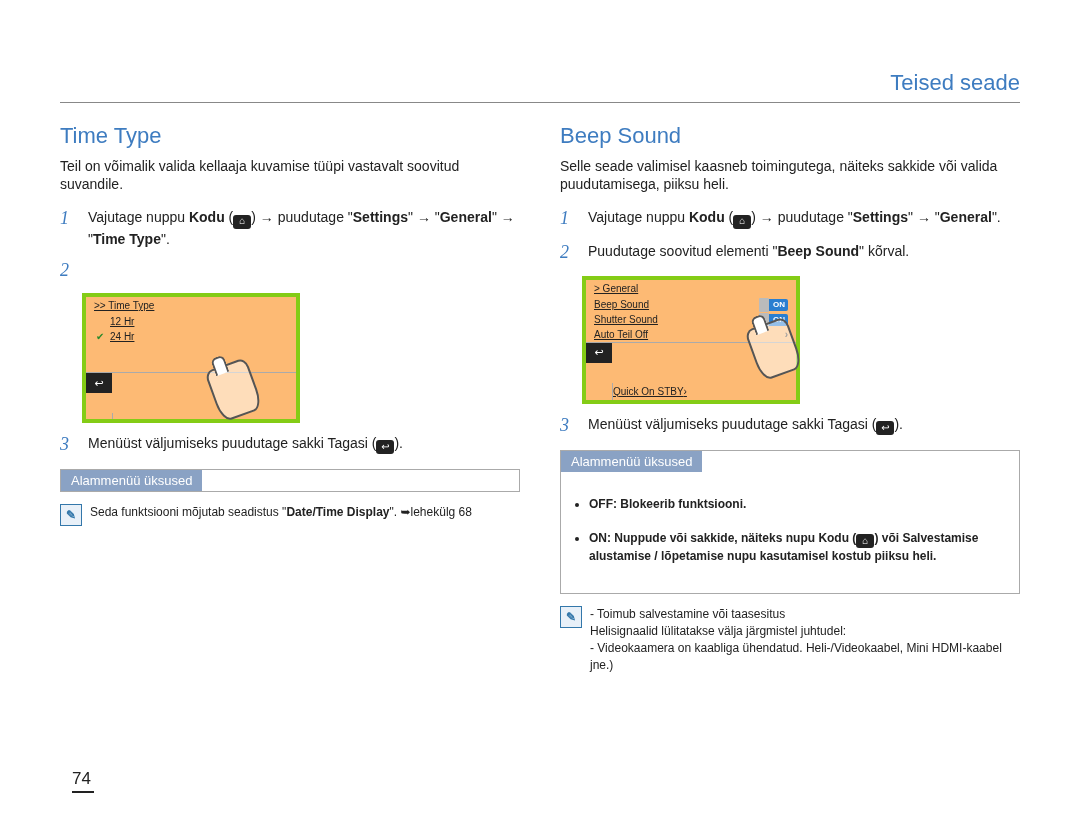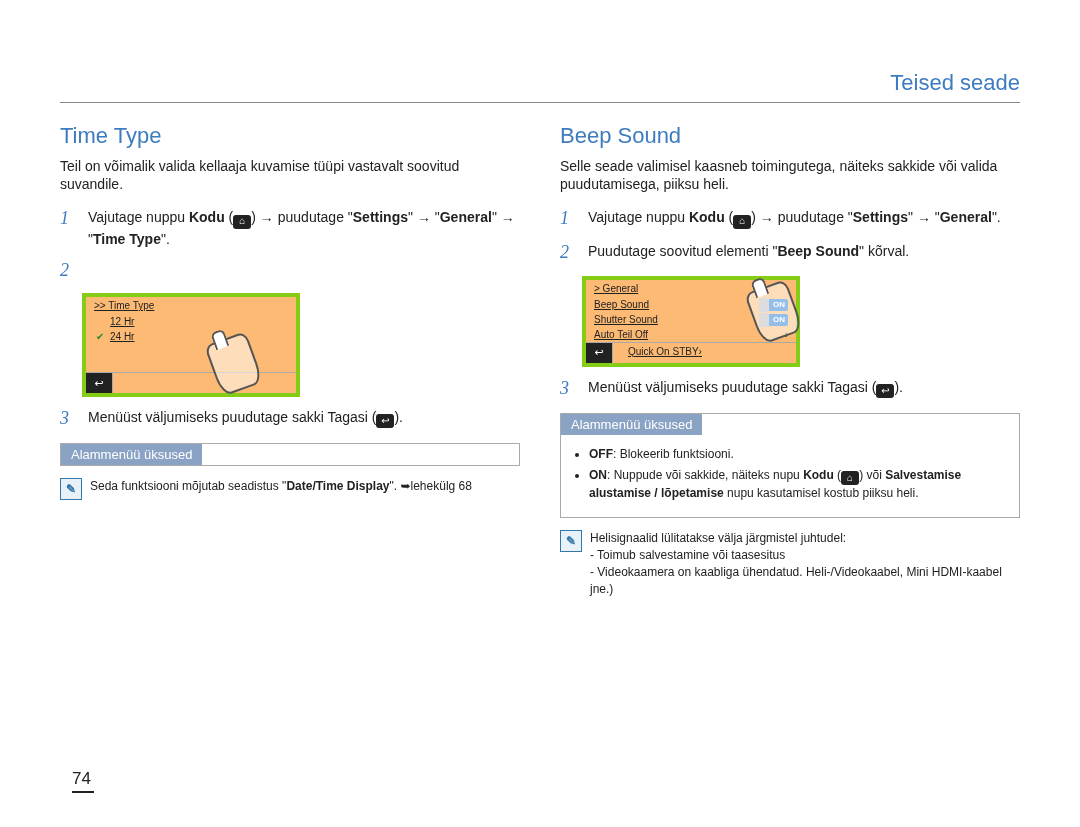--- a/index.html
+++ b/index.html
@@ -146,23 +146,24 @@
     color: white;
     width: 26px;
     height: 20px;
     display: flex;
     align-items: center;
     justify-content: center;
     font-size: 11px;
   }
   .screen-footer .lastrow {
     flex: 1;
-    padding: 3px 15px;
+    padding: 3px 0;
     border-left: 1px solid #aaa;
     position: relative;
+    margin-top: 40px;
   }
 
   .hand {
     position: absolute;
     width: 40px;
     height: 50px;
     border: 2px solid #555;
     border-radius: 8px 8px 10px 10px / 10px 10px 20px 20px;
     transform: rotate(-20deg);
     background: rgba(255,255,255,0.5);
@@ -189,21 +190,21 @@
     color: white;
     font-size: 13px;
     padding: 3px 10px;
     display: inline-block;
   }
   .submenu-body {
     padding: 6px 18px 10px 28px;
     font-size: 12px;
     line-height: 1.4;
   }
-  .submenu-body li { margin: 5px 0; }
+  .submenu-body li { margin: 18px 0; font-weight: bold; }
   .submenu-body ul { margin: 0; padding-left: 0; }
   .bullets { list-style: disc; padding-left: 4px; }
 
   .note {
     display: flex;
     font-size: 12px;
     line-height: 1.4;
     margin-top: 12px;
   }
   .note-ico {
@@ -351,22 +352,22 @@
           <ul class="bullets">
             <li><b>OFF</b><span>: Blokeerib funktsiooni.</span></li>
             <li><b>ON</b><span>: Nuppude või sakkide, näiteks nupu </span><b>Kodu</b> (<span class="home-ico">⌂</span>)<span> või </span><b>Salvestamise alustamise / lõpetamise</b><span> nupu kasutamisel kostub piiksu heli.</span></li>
           </ul>
         </div>
       </div>
 
       <div class="note">
         <div class="note-ico">✎</div>
         <div class="note-body">
+          <div>- Toimub salvestamine või taasesitus</div>
           <div>Helisignaalid lülitatakse välja järgmistel juhtudel:</div>
-          <div>- Toimub salvestamine või taasesitus</div>
           <div>- Videokaamera on kaabliga ühendatud. Heli-/Videokaabel, Mini HDMI-kaabel jne.)</div>
         </div>
       </div>
 
     </div>
   </div>
 
   <div class="page-number">
     <span>74</span>
     <div class="pn-underline"></div>

